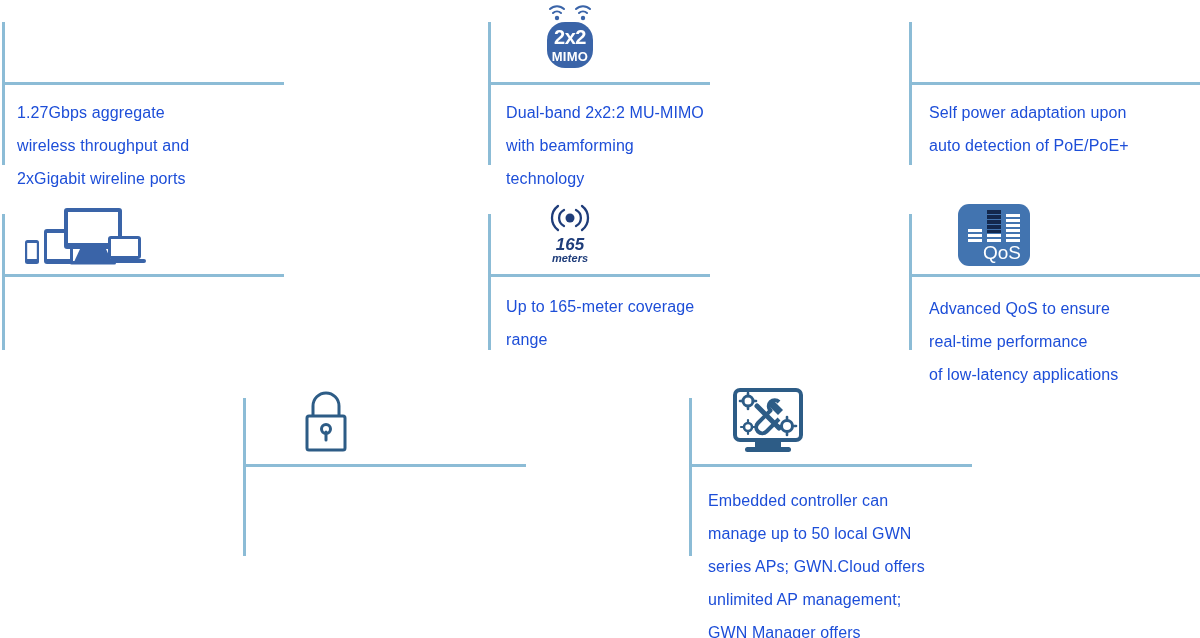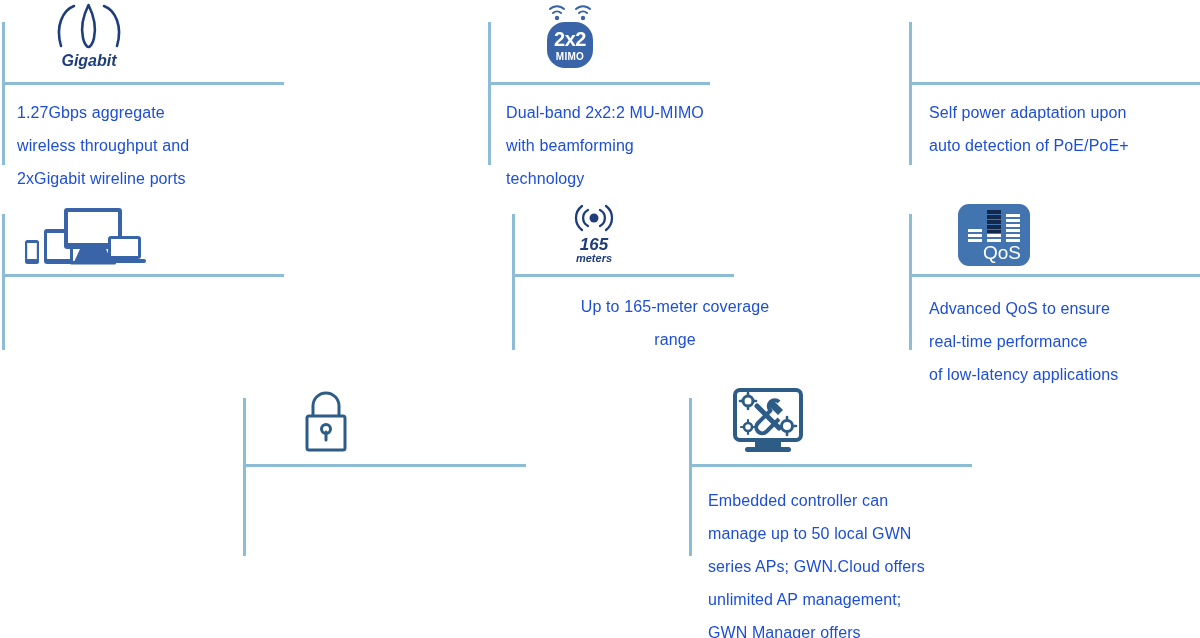--- a/index.html
+++ b/index.html
@@ -74,21 +74,21 @@
   #panel-3 .icon-wrap { left: 52px; top: 0px; width: 80px; height: 70px; }
   #panel-3 .desc    { left: 20px; top: 96px; width: 290px; }
 
   
   #panel-4 { left: 2px;   top: 192px; width: 470px; height: 180px; }
   #panel-4 .vline   { top: 22px;  height: 136px; }
   #panel-4 .hline   { top: 82px;  width: 282px; }
   #panel-4 .icon-wrap { left: 18px; top: 0px;  width: 130px; height: 74px; }
   #panel-4 .desc    { left: 15px; top: 98px; width: 300px; }
 
-  #panel-5 { left: 512px; top: 192px; width: 420px; height: 180px; text-align: center; }
+  #panel-5 { left: 488px; top: 192px; width: 420px; height: 180px; }
   #panel-5 .vline   { top: 22px;  height: 136px; }
   #panel-5 .hline   { top: 82px;  width: 222px; }
   #panel-5 .icon-wrap { left: 42px; top: 0px;  width: 80px; height: 74px; }
   #panel-5 .desc    { left: 18px; top: 98px; width: 290px; }
 
   #panel-6 { left: 909px; top: 192px; width: 291px; height: 180px; }
   #panel-6 .vline   { top: 22px;  height: 136px; }
   #panel-6 .hline   { top: 82px;  width: 291px; }
   #panel-6 .icon-wrap { left: 40px; top: 0px;  width: 90px; height: 74px; }
   #panel-6 .desc    { left: 20px; top: 100px; width: 290px; }
@@ -119,21 +119,21 @@
     align-items: center;
     justify-content: center;
     line-height: 1;
   }
   .mimo-badge .m-big {
     font-size: 20px;
     font-weight: bold;
     letter-spacing: -0.5px;
   }
   .mimo-badge .m-small {
-    font-size: 10px;
+    font-size: 13px;
     font-weight: bold;
     margin-top: 3px;
     letter-spacing: 0.3px;
   }
 
   .qos-badge {
     width: 72px; height: 62px;
     background: #4274b0;
     border-radius: 11px;
     position: relative;
@@ -149,30 +149,20 @@
   }
 </style>
 </head>
 <body>
 
 <div class="stage">
 
   <div class="panel" id="panel-1">
     <div class="vline"></div>
     <div class="hline"></div>
-    <div class="icon-wrap">
-      <svg class="icon-svg" width="84" height="68" viewBox="0 0 84 68">
-        <g fill="none" stroke="#1f3d7a" stroke-width="2.6" stroke-linecap="round">
-          <path d="M14 44 C8 24, 16 8, 27 4"></path>
-          <path d="M70 44 C76 24, 68 8, 57 4"></path>
-        </g>
-        <path d="M41.5 3 C47 14, 49.5 25, 47 36 C45.8 42, 43 45, 41.5 45 C40 45, 37.2 42, 36 36 C33.5 25, 36 14, 41.5 3 Z" fill="none" stroke="#1f3d7a" stroke-width="2.6" stroke-linejoin="round"></path>
-        <text x="42" y="64" text-anchor="middle" fill="#1f3d7a" font-family="'Liberation Sans', sans-serif" font-size="16" font-weight="bold" font-style="italic">Gigabit</text>
-      </svg>
-    </div>
     <div class="desc">1.27Gbps aggregate
 wireless throughput and
 2xGigabit wireline ports</div>
   </div>
 
   <div class="panel" id="panel-2">
     <div class="vline"></div>
     <div class="hline"></div>
     <div class="icon-wrap">
       <div style="position:relative;width:56px;height:68px;">

